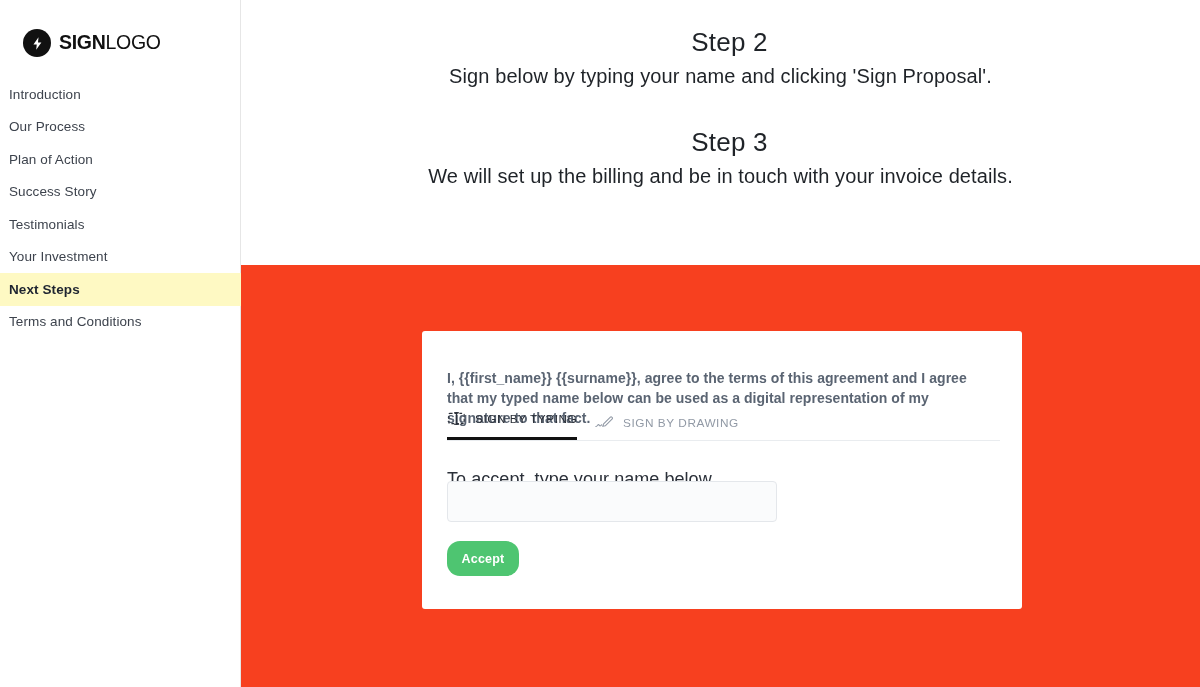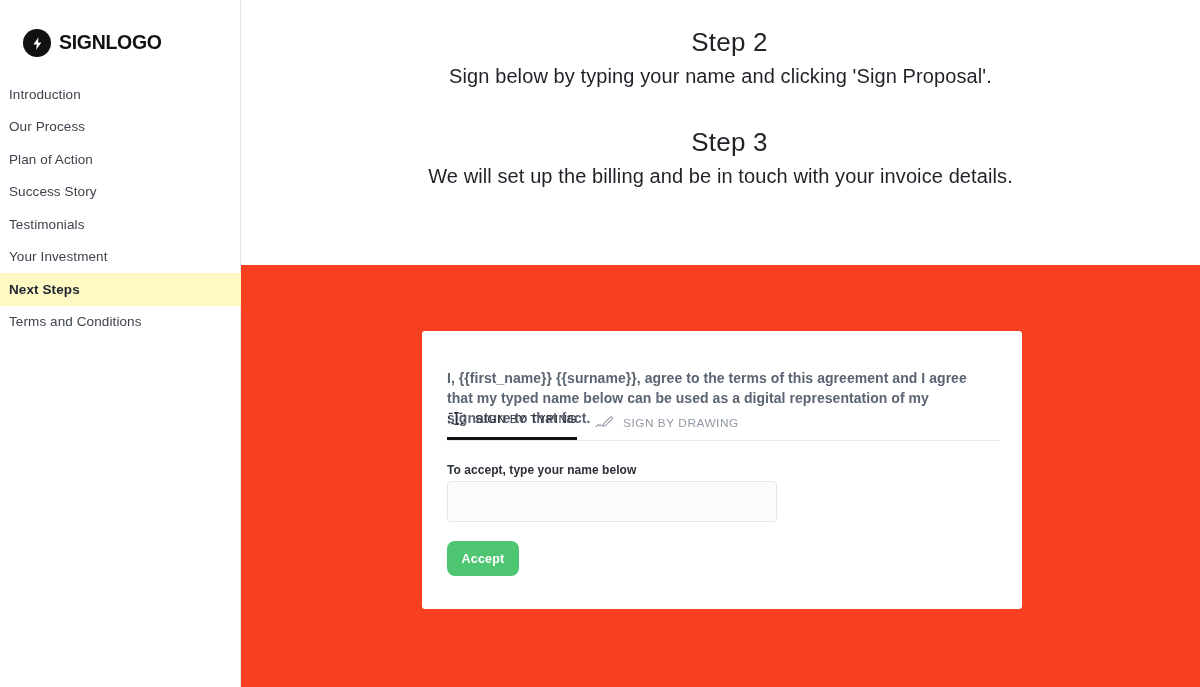--- a/index.html
+++ b/index.html
@@ -53,21 +53,21 @@
     flex: 0 0 auto;
   }
   .logo-text {
     font-size: 19.5px;
     letter-spacing: -0.3px;
     line-height: 1;
     white-space: nowrap;
     color: #111111;
   }
   .logo-text .strong { font-weight: 700; }
-  .logo-text .light  { font-weight: 700; }
+  .logo-text .light  { font-weight: 400; }
 
   #nav {
     position: absolute;
     left: 0;
     top: 78px;
     width: 241px;
   }
   .nav-item {
     height: 32.5px;
     display: flex;
@@ -193,22 +193,22 @@
     display: flex;
     align-items: center;
     justify-content: center;
     flex: 0 0 auto;
   }
 
   .accept-heading {
     position: absolute;
     left: 25px;
     top: 120px;
-    font-size: 12px;
-    font-weight: 700;
+    font-size: 18px;
+    font-weight: 400;
     color: #2b3039;
     letter-spacing: 0.05px;
   }
 
   #name-input {
     position: absolute;
     left: 25px;
     top: 150px;
     width: 330px;
     height: 41px;
@@ -225,21 +225,21 @@
 
   #accept-button {
     position: absolute;
     left: 25px;
     top: 210px;
     width: 72px;
     height: 35px;
     background: #4ec571;
     color: #ffffff;
     border: none;
-    border-radius: 8px;
+    border-radius: 13px;
     font-family: "Liberation Sans", sans-serif;
     font-size: 12.5px;
     font-weight: 700;
     letter-spacing: 0.2px;
     cursor: pointer;
     padding: 0;
   }
 </style>
 </head>
 <body>

